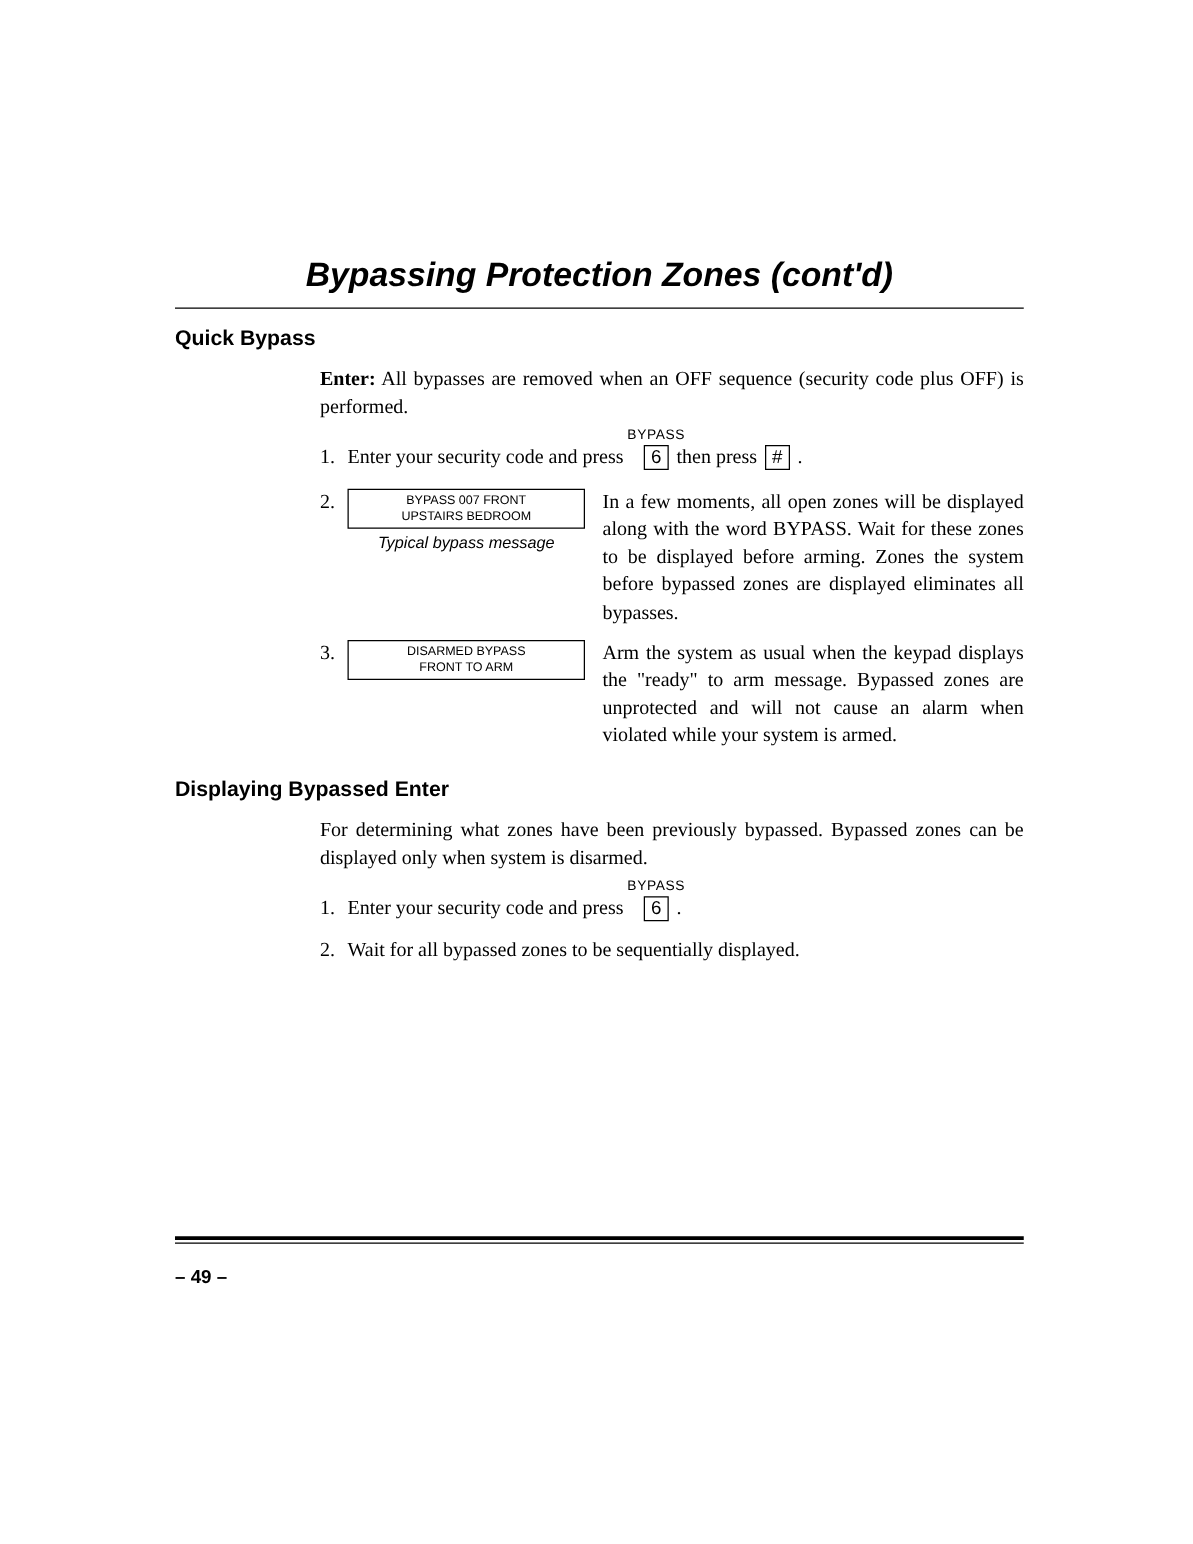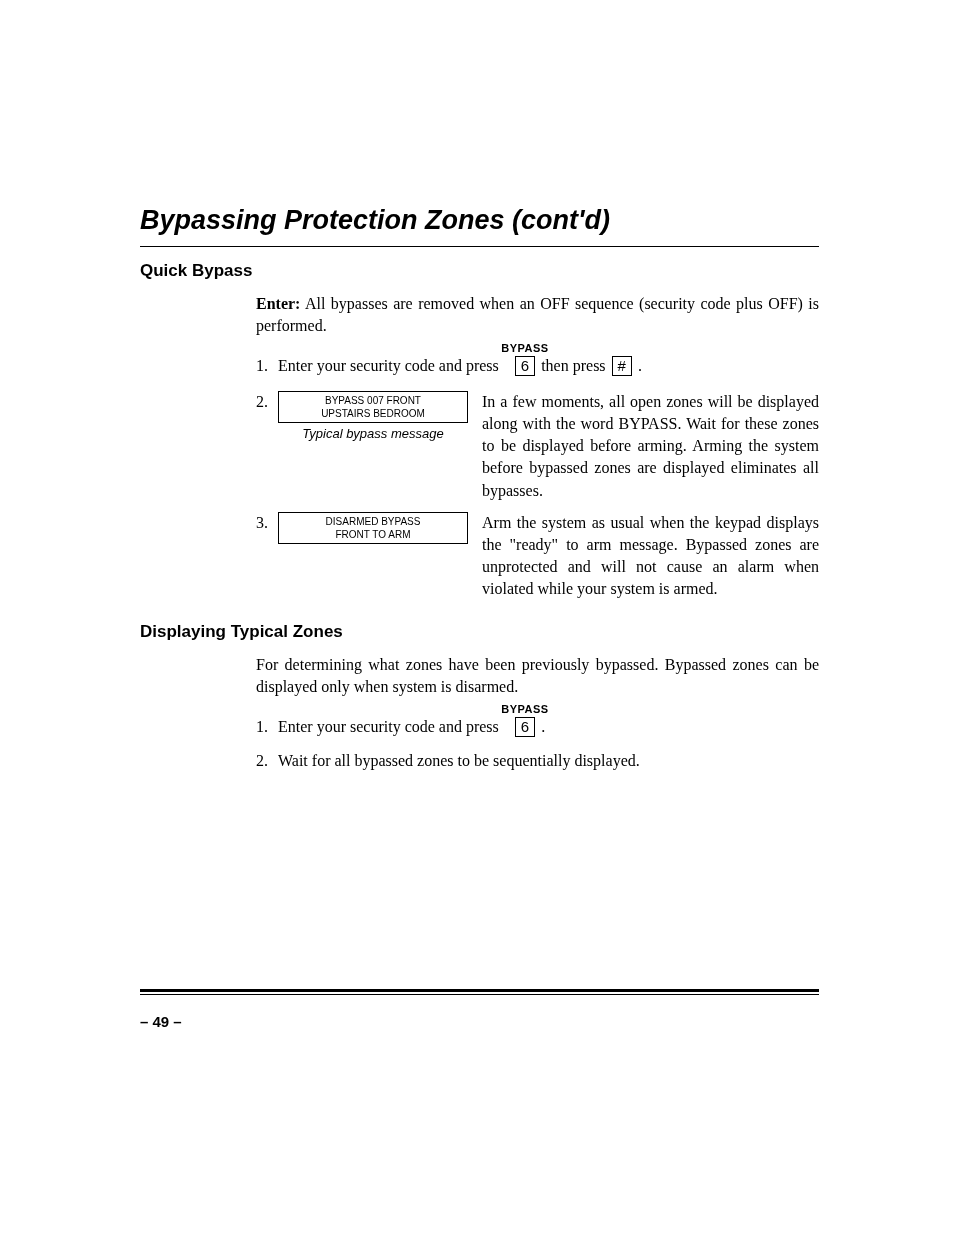--- a/index.html
+++ b/index.html
@@ -11,20 +11,21 @@
       color: #000;
       position: relative;
       padding: 205px 135px 0 140px;
     }
     .title {
       font-family: Arial, Helvetica, sans-serif;
       font-weight: bold;
       font-style: italic;
       font-size: 27px;
       margin-bottom: 10px;
+      text-align: center;
     }
     .title-underline {
       border-bottom: 1.5px solid #000;
       margin-bottom: 14px;
     }
     .section-heading {
       font-family: Arial, Helvetica, sans-serif;
       font-weight: bold;
       font-size: 17px;
       margin-bottom: 12px;
@@ -51,21 +52,21 @@
       font-size: 16px;
     }
     .row1 {
       display: flex;
       align-items: baseline;
       gap: 6px;
       flex-wrap: wrap;
     }
     .key-label {
       font-family: Arial, Helvetica, sans-serif;
-      font-weight: bold;
+      font-weight: normal;
       font-size: 11px;
       letter-spacing: 0.5px;
       position: absolute;
       top: -14px;
       left: 50%;
       transform: translateX(-50%);
       white-space: nowrap;
     }
     .key-wrap {
       position: relative;
@@ -161,39 +162,39 @@
   <div class="numlist" style="margin-top:14px;">
     <span class="num">2.</span>
     <div class="step-row">
       <div class="display-col">
         <div class="display-box">
           <div>BYPASS  007 FRONT</div>
           <div>UPSTAIRS BEDROOM</div>
         </div>
         <div class="display-caption">Typical bypass message</div>
       </div>
-      <div class="step-text">In a few moments, all open zones will be displayed along with the word BYPASS. Wait for these zones to be displayed before arming. Arming the system before bypassed zones are displayed eliminates all bypasses.</div>
+      <div class="step-text">In a few moments, all open zones will be displayed along with the word BYPASS. Wait for these zones to be displayed before arming. Zones the system before bypassed zones are displayed eliminates all bypasses.</div>
     </div>
   </div>
 
   <div class="numlist" style="margin-top:10px;">
     <span class="num">3.</span>
     <div class="step-row">
       <div class="display-col">
         <div class="display-box">
           <div>DISARMED BYPASS</div>
           <div>FRONT TO ARM</div>
         </div>
       </div>
       <div class="step-text">Arm the system as usual when the keypad displays the "ready" to arm message. Bypassed zones are unprotected and will not cause an alarm when violated while your system is armed.</div>
     </div>
   </div>
 </div>
 
-<div class="section-heading sect2">Displaying Typical Zones</div>
+<div class="section-heading sect2">Displaying Bypassed Enter</div>
 
 <div class="body-block">
   <div class="para">For determining what zones have been previously bypassed. Bypassed zones can be displayed only when system is disarmed.</div>
 
   <div class="numlist" style="margin-top:18px;">
     <span class="num">1.</span>
     <span class="row1">
       <span>Enter your security code and press</span>
       <span class="key-wrap">
         <span class="key-label">BYPASS</span>

